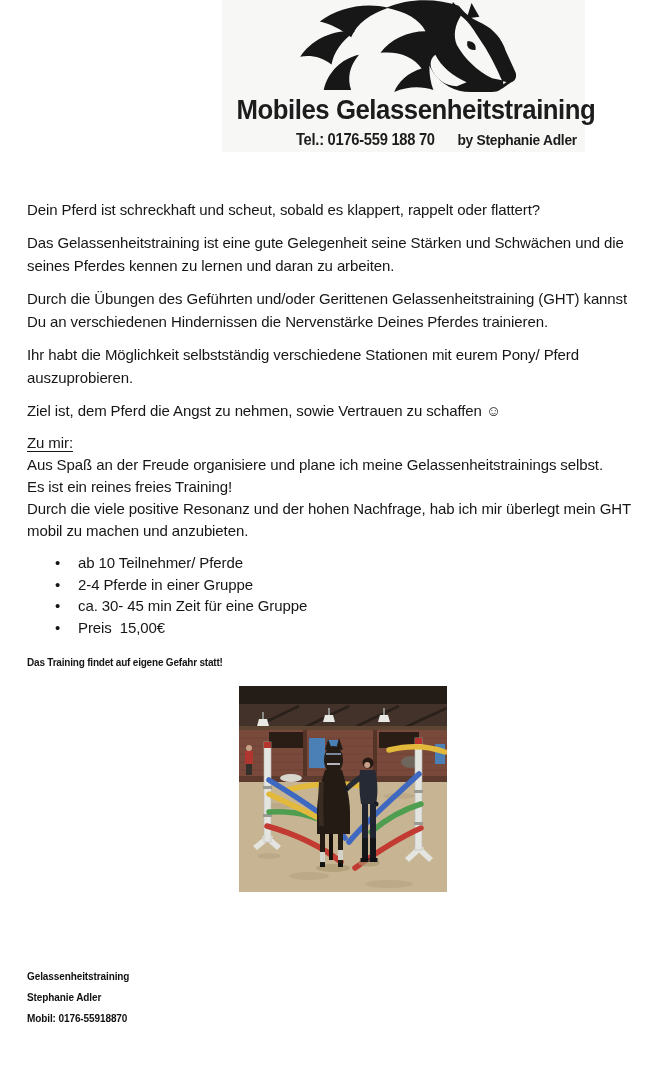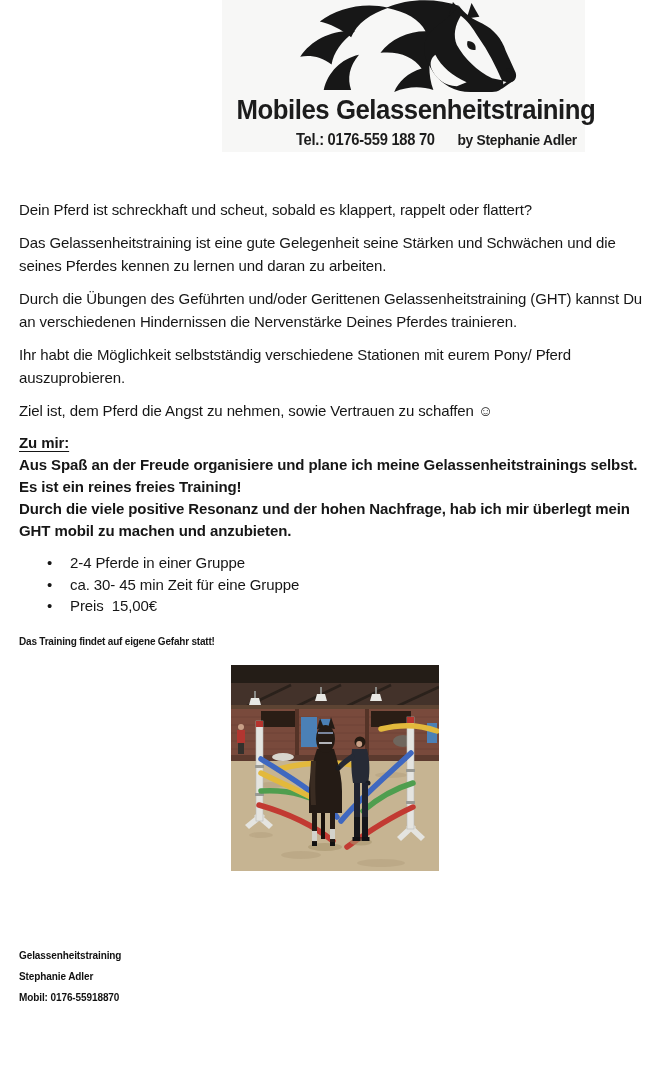--- a/index.html
+++ b/index.html
@@ -14,24 +14,24 @@
                 letter-spacing:-0.5px; line-height:30px; margin-top:2px;
                 transform:scaleX(0.92); transform-origin:50% 50%; white-space:nowrap; }
   .logo-sub { position:absolute; left:0; right:0; bottom:3px; display:flex;
               justify-content:flex-end; align-items:baseline; padding:0 8px; }
   .logo-phone { font-size:16px; font-weight:bold; letter-spacing:-0.3px; color:#1c1c1c;
                 transform:scaleX(0.92); transform-origin:0 50%; white-space:nowrap; }
   .logo-byline { font-size:15px; font-weight:bold; letter-spacing:-0.3px; color:#1c1c1c;
                  transform:scaleX(0.92); transform-origin:100% 50%; white-space:nowrap; }
 
   
-  .content { position:absolute; left:0; top:152px; width:672px; padding:46px 27px 0 19px;
+  .content { position:absolute; left:0; top:152px; width:672px; padding:46px 27px 0 27px;
              font-size:15px; letter-spacing:-0.1px; color:#161616; }
   .para { line-height:23px; margin:0 0 10px 0; }
-  .about { margin-top:6px; line-height:22px;font-weight:bold; }
+  .about { margin-top:6px; line-height:22px; }
   .about-heading { text-decoration:underline; text-underline-offset:3px; }
   .bullets { list-style:none; margin:10px 0 0 0; }
   .bullets li { position:relative; padding-left:51px; line-height:21.5px; white-space:pre-wrap; }
   .bullets li::before { content:"•"; position:absolute; left:28px; top:0; font-size:15px; }
   .warning { margin-top:13px; font-weight:bold; font-size:10px; letter-spacing:-0.2px; line-height:23px; }
 
   
   .photo { margin:12px 0 0 212px; width:208px; height:206px; display:block; }
 
   
@@ -82,20 +82,21 @@
     <p class="para">Ziel ist, dem Pferd die Angst zu nehmen, sowie Vertrauen zu schaffen ☺</p>
 
     <div class="about">
       <div class="about-heading">Zu mir:</div>
       <div>Aus Spaß an der Freude organisiere und plane ich meine Gelassenheitstrainings selbst.</div>
       <div>Es ist ein reines freies Training!</div>
       <div>Durch die viele positive Resonanz und der hohen Nachfrage, hab ich mir überlegt mein GHT mobil zu machen und anzubieten.</div>
     </div>
 
     <ul class="bullets">
+      <li>ab 10 Teilnehmer/ Pferde</li>
       <li>2-4 Pferde in einer Gruppe</li>
       <li>ca. 30- 45 min Zeit für eine Gruppe</li>
       <li>Preis  15,00€</li>
     </ul>
 
     <div class="warning">Das Training findet auf eigene Gefahr statt!</div>
 
     <svg class="photo" viewBox="0 0 208 206" xmlns="http://www.w3.org/2000/svg">
 
       <rect x="0" y="0" width="208" height="206" fill="#c6b492"></rect>

